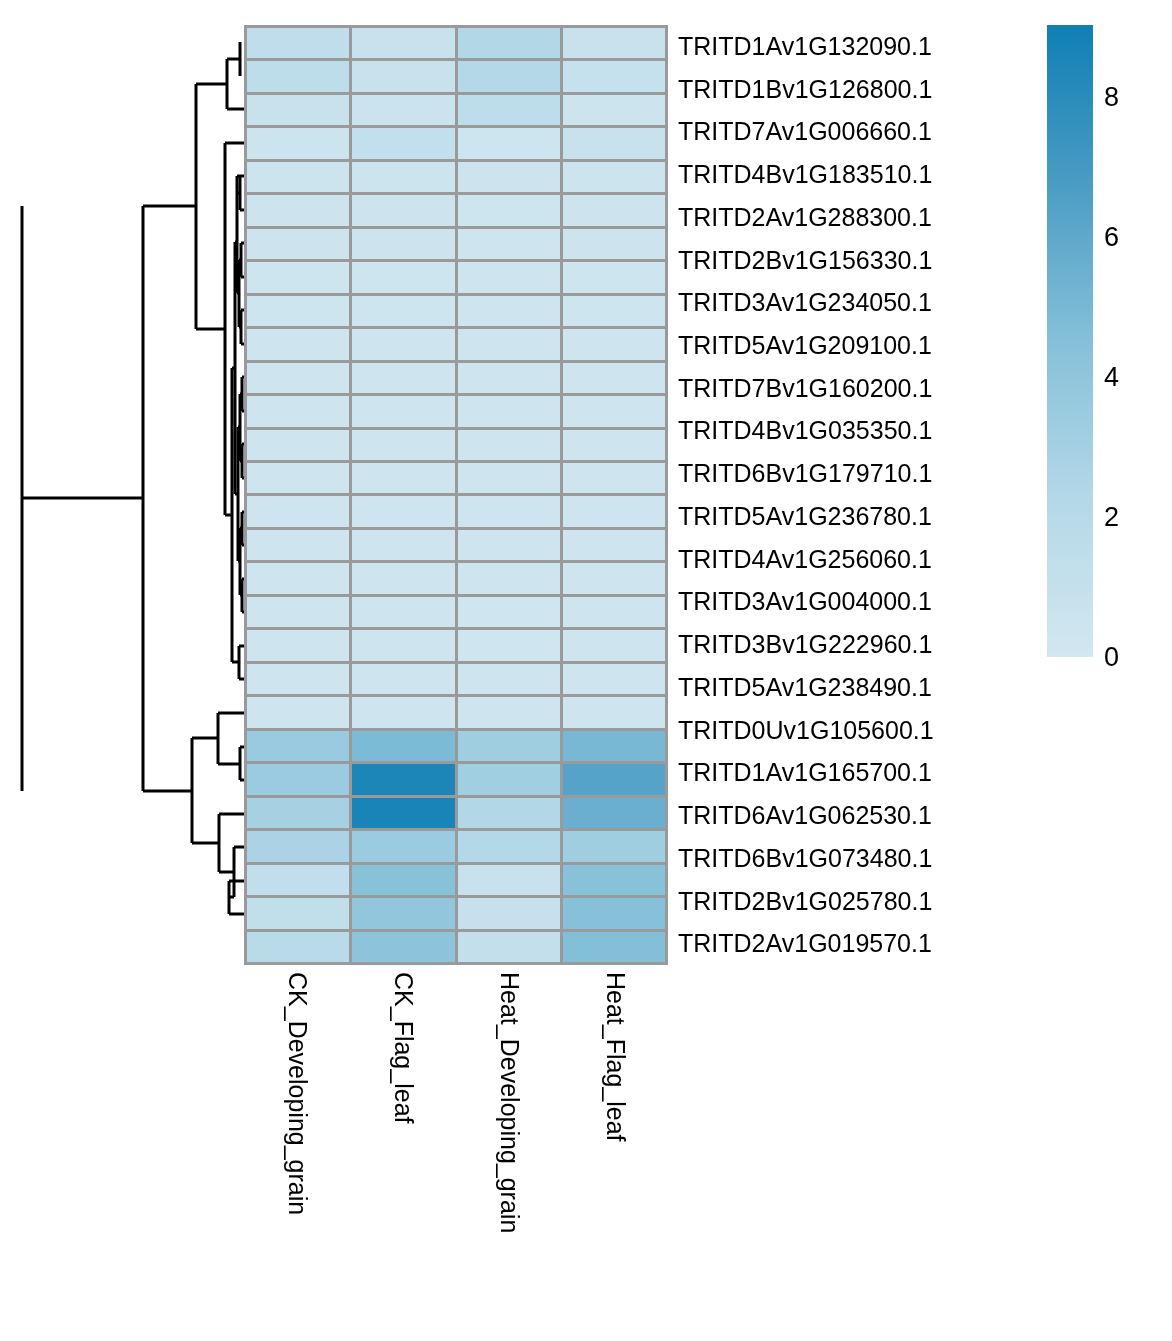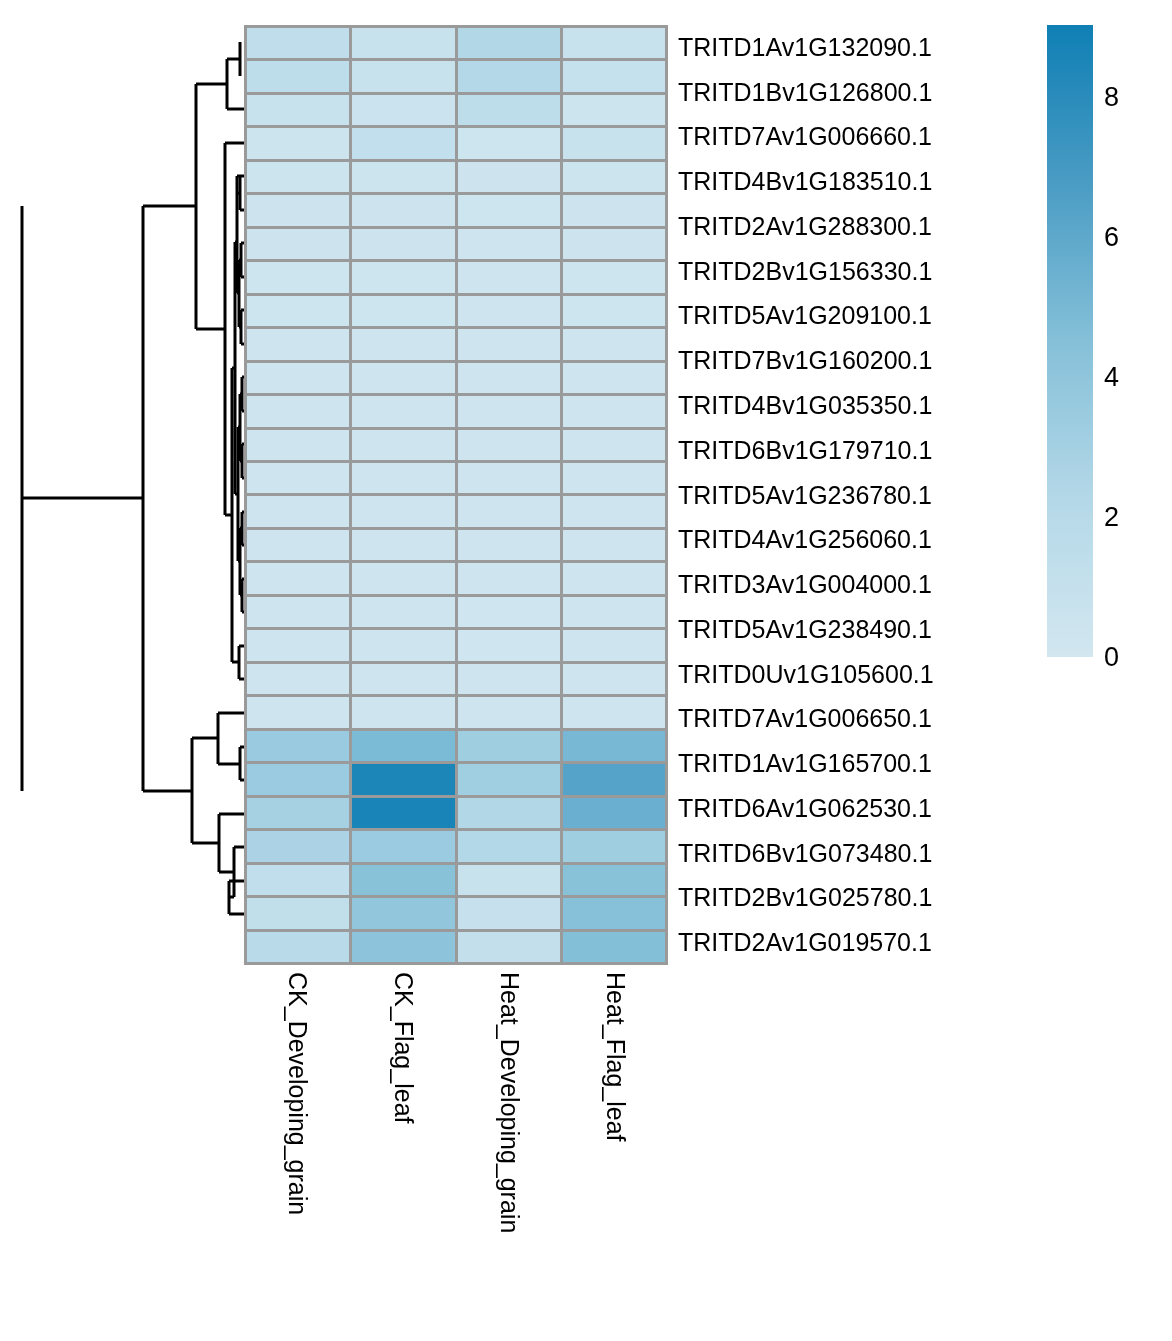--- a/index.html
+++ b/index.html
@@ -353,30 +353,31 @@
       <div class="cell" style="background: rgb(132, 191, 216);"></div>
     </div>
 
   <div id="row-labels">
       <div class="row-label">TRITD1Av1G132090.1</div>
       <div class="row-label">TRITD1Bv1G126800.1</div>
       <div class="row-label">TRITD7Av1G006660.1</div>
       <div class="row-label">TRITD4Bv1G183510.1</div>
       <div class="row-label">TRITD2Av1G288300.1</div>
       <div class="row-label">TRITD2Bv1G156330.1</div>
+      <div class="row-label">TRITD3Av1G234050.1</div>
       <div class="row-label">TRITD5Av1G209100.1</div>
       <div class="row-label">TRITD7Bv1G160200.1</div>
       <div class="row-label">TRITD4Bv1G035350.1</div>
       <div class="row-label">TRITD6Bv1G179710.1</div>
       <div class="row-label">TRITD5Av1G236780.1</div>
       <div class="row-label">TRITD4Av1G256060.1</div>
       <div class="row-label">TRITD3Av1G004000.1</div>
+      <div class="row-label">TRITD3Bv1G222960.1</div>
       <div class="row-label">TRITD5Av1G238490.1</div>
       <div class="row-label">TRITD0Uv1G105600.1</div>
-      <div class="row-label">TRITD7Av1G006650.1</div>
       <div class="row-label">TRITD1Av1G165700.1</div>
       <div class="row-label">TRITD6Av1G062530.1</div>
       <div class="row-label">TRITD6Bv1G073480.1</div>
       <div class="row-label">TRITD2Bv1G025780.1</div>
       <div class="row-label">TRITD2Av1G019570.1</div>
     </div>
 
   <div id="col-labels">
       <div class="col-label-cell">
         <div class="col-label">CK_Developing_grain</div>

